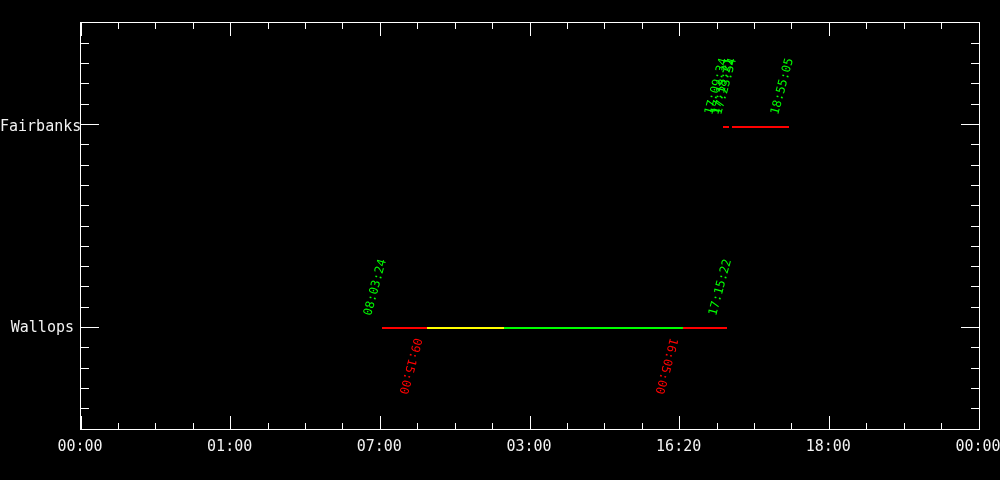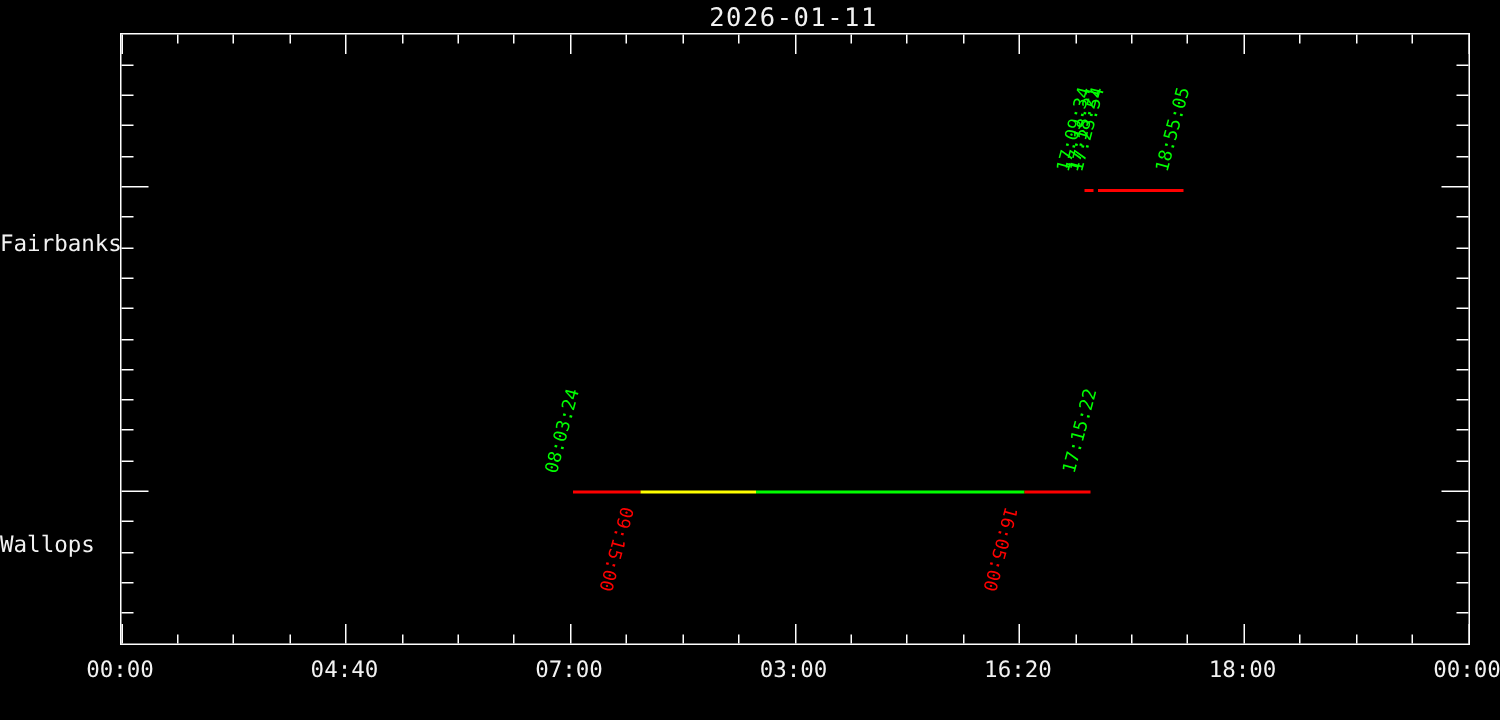--- a/index.html
+++ b/index.html
@@ -7,32 +7,31 @@
           font-family:"DejaVu Sans Mono","Liberation Mono",monospace;}
   .title{position:absolute;left:80px;top:2px;width:898px;text-align:center;
          color:#f2f2f2;font-size:17px;letter-spacing:1px;}
   .plot{position:absolute;left:80px;top:22px;width:898px;height:406px;
         border:1px solid #ffffff;background:#000;}
   .tick{position:absolute;background:#ffffff;}
   .seg{position:absolute;height:2px;}
   .plabel{position:absolute;font-size:12px;line-height:14px;white-space:nowrap;}
   .plabel.above{transform:rotate(-75deg);transform-origin:left bottom;}
   .plabel.below{transform:rotate(105deg);transform-origin:left top;}
-  .station{position:absolute;left:0;width:74px;text-align:left;color:#f2f2f2;
-           font-size:15px;line-height:18px;margin-top:36px;}
+  .station{position:absolute;left:0;width:74px;text-align:right;color:#f2f2f2;
+           font-size:15px;line-height:18px;}
   .xticklabel{position:absolute;top:437px;transform:translateX(-50%);
               color:#f2f2f2;font-size:15px;}
   .xlabel{position:absolute;left:80px;top:456px;width:898px;text-align:center;
           color:#f2f2f2;font-size:14px;}
 </style>
 </head>
 <body>
 
 <div class="screen">
-  <div class="title">2026-01-11</div>
   <div class="plot">
       <div class="tick" style="left: -0.5px; bottom: 0px; width: 1px; height: 13px;"></div>
       <div class="tick" style="left: -0.5px; top: 0px; width: 1px; height: 13px;"></div>
       <div class="tick" style="left: 36.9167px; bottom: 0px; width: 1px; height: 6px;"></div>
       <div class="tick" style="left: 36.9167px; top: 0px; width: 1px; height: 6px;"></div>
       <div class="tick" style="left: 74.3333px; bottom: 0px; width: 1px; height: 6px;"></div>
       <div class="tick" style="left: 74.3333px; top: 0px; width: 1px; height: 6px;"></div>
       <div class="tick" style="left: 111.75px; bottom: 0px; width: 1px; height: 6px;"></div>
       <div class="tick" style="left: 111.75px; top: 0px; width: 1px; height: 6px;"></div>
       <div class="tick" style="left: 149.167px; bottom: 0px; width: 1px; height: 13px;"></div>
@@ -124,21 +123,21 @@
       <div class="seg" style="left: 301.454px; top: 304.312px; width: 44.6506px; background: rgb(255, 0, 0);"></div>
       <div class="seg" style="left: 346.104px; top: 304.312px; width: 76.7042px; background: rgb(255, 255, 0);"></div>
       <div class="seg" style="left: 422.808px; top: 304.312px; width: 178.976px; background: rgb(0, 255, 0);"></div>
       <div class="seg" style="left: 601.785px; top: 304.312px; width: 43.8814px; background: rgb(255, 0, 0);"></div>
       <div class="plabel above" style="left: 293.454px; top: 280.312px; color: rgb(0, 255, 0);">08:03:24</div>
       <div class="plabel above" style="left: 637.666px; top: 280.312px; color: rgb(0, 255, 0);">17:15:22</div>
       <div class="plabel below" style="left: 344.104px; top: 317.312px; color: rgb(255, 0, 0);">09:15:00</div>
       <div class="plabel below" style="left: 599.785px; top: 317.312px; color: rgb(255, 0, 0);">16:05:00</div>
     </div>
 <div class="xticklabel" style="left: 80px;">00:00</div>
-    <div class="xticklabel" style="left: 229.667px;">04:40</div>
+    <div class="xticklabel" style="left: 229.667px;">01:00</div>
     <div class="xticklabel" style="left: 379.333px;">07:00</div>
     <div class="xticklabel" style="left: 529px;">03:00</div>
     <div class="xticklabel" style="left: 678.667px;">16:20</div>
     <div class="xticklabel" style="left: 828.333px;">18:00</div>
     <div class="xticklabel" style="left: 978px;">00:00</div>
     <div class="station" style="top: 117.342px;">Fairbanks</div>
     <div class="station" style="top: 318.312px;">Wallops</div>
   </div>
 
 </body></html>

